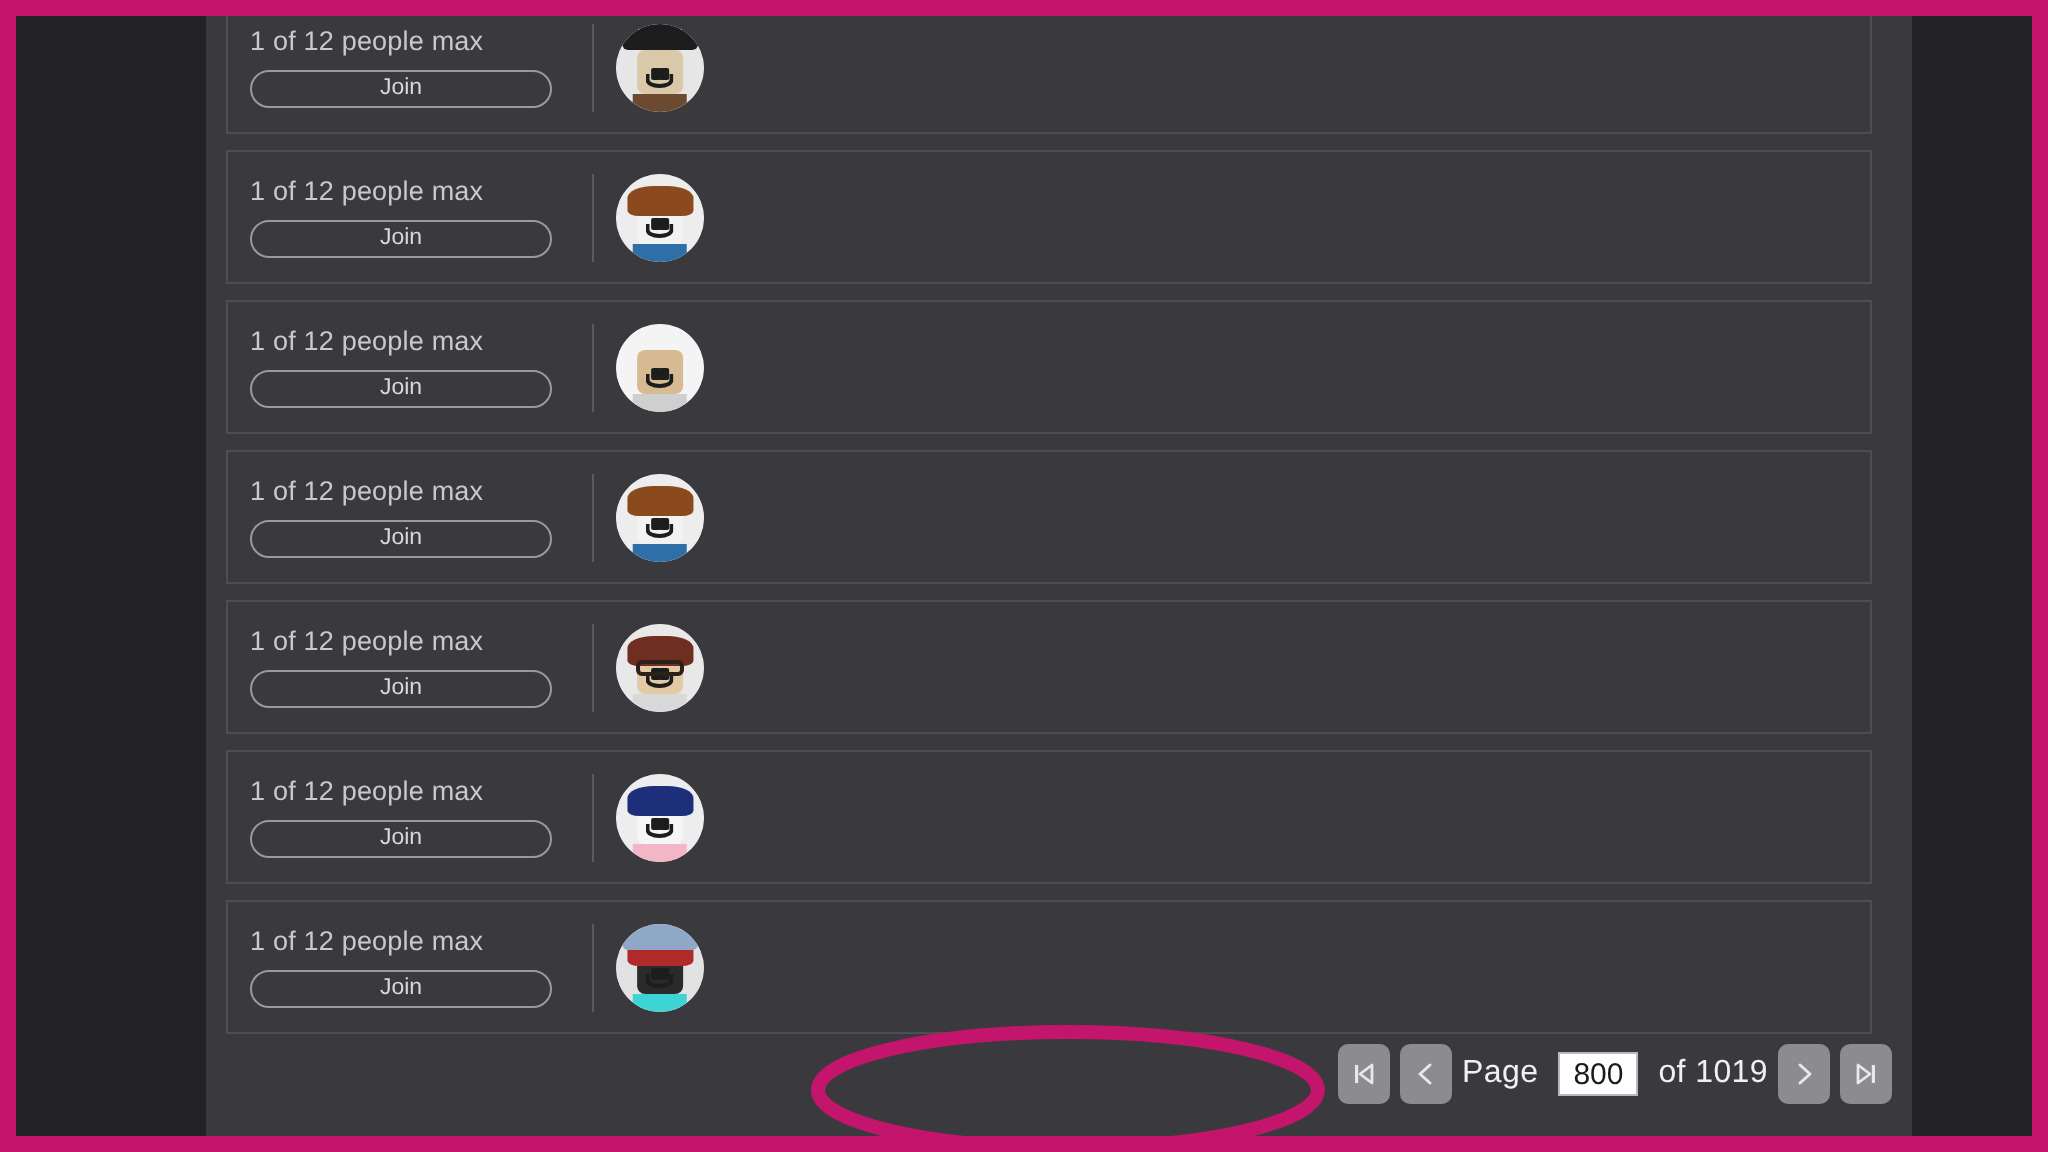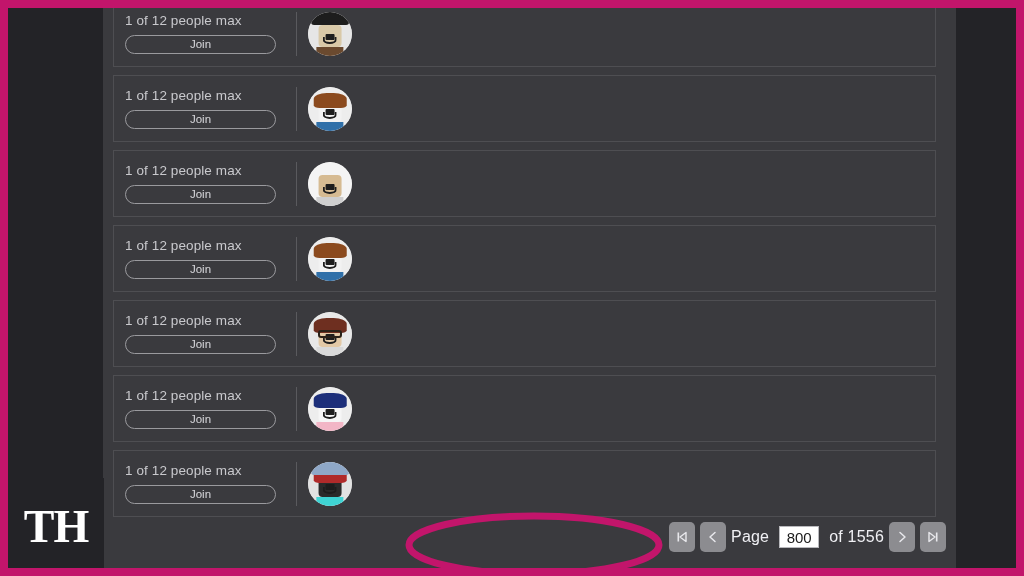--- a/index.html
+++ b/index.html
@@ -408,37 +408,34 @@
       <button class="page-btn" title="previous">
         <svg width="12" height="12" viewBox="0 0 12 12" aria-hidden="true">
           <path d="M8 1.5 L3 6 L8 10.5" fill="none" stroke="#e8e8ec" stroke-width="1.5" stroke-linecap="round" stroke-linejoin="round"></path>
         </svg>
       </button>
 
       <span class="page-text">Page</span>
 
       <input id="page-input" type="text" value="800" style="">
 
-      <span class="page-text">of 1556</span>
+      <span class="page-text">of 1019</span>
 
       <button class="page-btn" title="next">
         <svg width="12" height="12" viewBox="0 0 12 12" aria-hidden="true">
           <path d="M4 1.5 L9 6 L4 10.5" fill="none" stroke="#e8e8ec" stroke-width="1.5" stroke-linecap="round" stroke-linejoin="round"></path>
         </svg>
       </button>
       <button class="page-btn" title="last">
         <svg width="12" height="12" viewBox="0 0 12 12" aria-hidden="true">
           <path d="M2 1.5 L2 10.5 L8 6 Z" fill="none" stroke="#e8e8ec" stroke-width="1.4" stroke-linejoin="round"></path>
           <rect x="8.9" y="1.5" width="1.6" height="9" fill="#e8e8ec"></rect>
         </svg>
       </button>
     </div>
   </div>
 
   <svg id="annotation" viewBox="0 0 260 68">
     <ellipse cx="130" cy="34" rx="125" ry="29" fill="none" stroke="#c2156b" stroke-width="7"></ellipse>
   </svg>
 
-  <div id="watermark">
-    <span id="watermark-text">TH</span>
-  </div>
 
 </div>
 
 </body></html>

